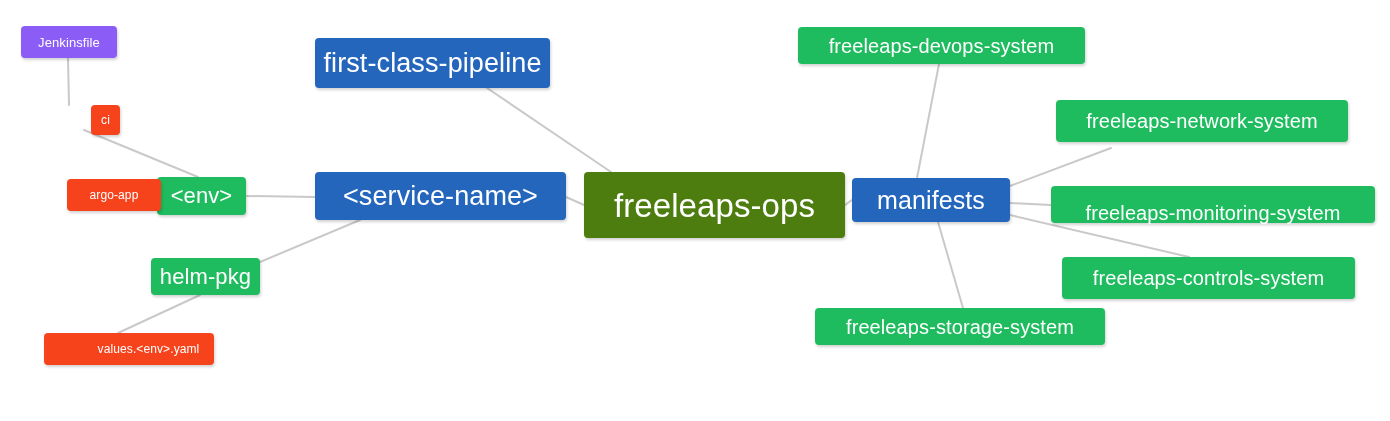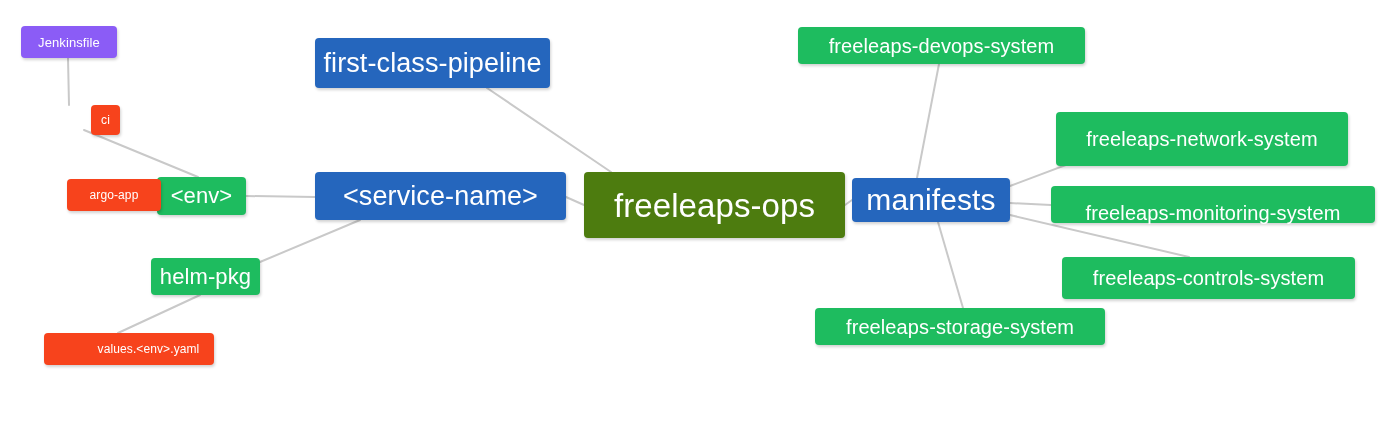--- a/index.html
+++ b/index.html
@@ -41,21 +41,21 @@
     user-select: none;
   }
   .n-root   { background: #4d7c0f; }
   .n-blue   { background: #2566bd; }
   .n-green  { background: #1ebc5f; }
   .n-orange { background: #8b5cf6; }
   .n-red    { background: #f7431c; }
 
   .sz-root   { font-size: 33px; }
   .sz-xl     { font-size: 27px; }
-  .sz-lg     { font-size: 30px; }
+  .sz-lg     { font-size: 25px; }
   .sz-md     { font-size: 22px; }
   .sz-sm     { font-size: 20px; }
   .sz-xs     { font-size: 12px; margin-left: 36px; }
   .sz-tiny   { font-size: 13px; }
 </style>
 </head>
 <body>
 
 <div id="canvas">
   <svg id="edges" viewBox="0 0 1390 421" preserveAspectRatio="none">
@@ -101,21 +101,21 @@
       </div>
       <div class="node n-red sz-xs" style="left: 31px; top: 179px; width: 94px; height: 32px;">
         <span>argo-app</span>
       </div>
       <div class="node n-red sz-xs" style="left: 8px; top: 333px; width: 170px; height: 32px; padding-left: 39px;">
         <span>values.&lt;env&gt;.yaml</span>
       </div>
       <div class="node n-green sz-sm" style="left: 798px; top: 27px; width: 287px; height: 37px;">
         <span>freeleaps-devops-system</span>
       </div>
-      <div class="node n-green sz-sm" style="left: 1056px; top: 112px; width: 292px; height: 54px;">
+      <div class="node n-green sz-sm" style="left: 1056px; top: 100px; width: 292px; height: 42px;">
         <span>freeleaps-network-system</span>
       </div>
       <div class="node n-green sz-sm" style="left: 1051px; top: 186px; width: 324px; height: 37px; align-items: flex-end;">
         <span>freeleaps-monitoring-system</span>
       </div>
       <div class="node n-green sz-sm" style="left: 1062px; top: 257px; width: 293px; height: 42px;">
         <span>freeleaps-controls-system</span>
       </div>
       <div class="node n-green sz-sm" style="left: 815px; top: 308px; width: 290px; height: 37px;">
         <span>freeleaps-storage-system</span>

